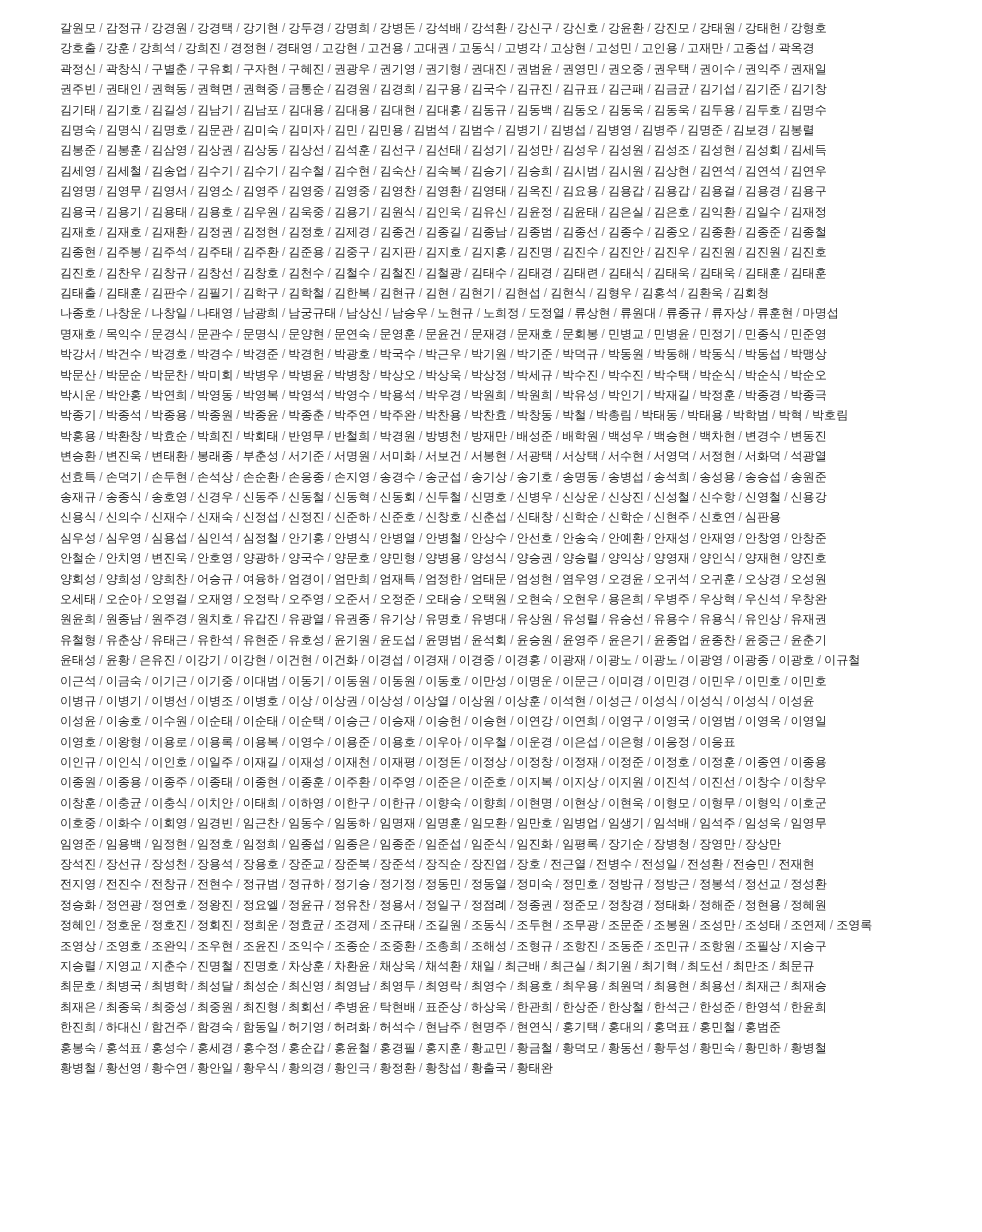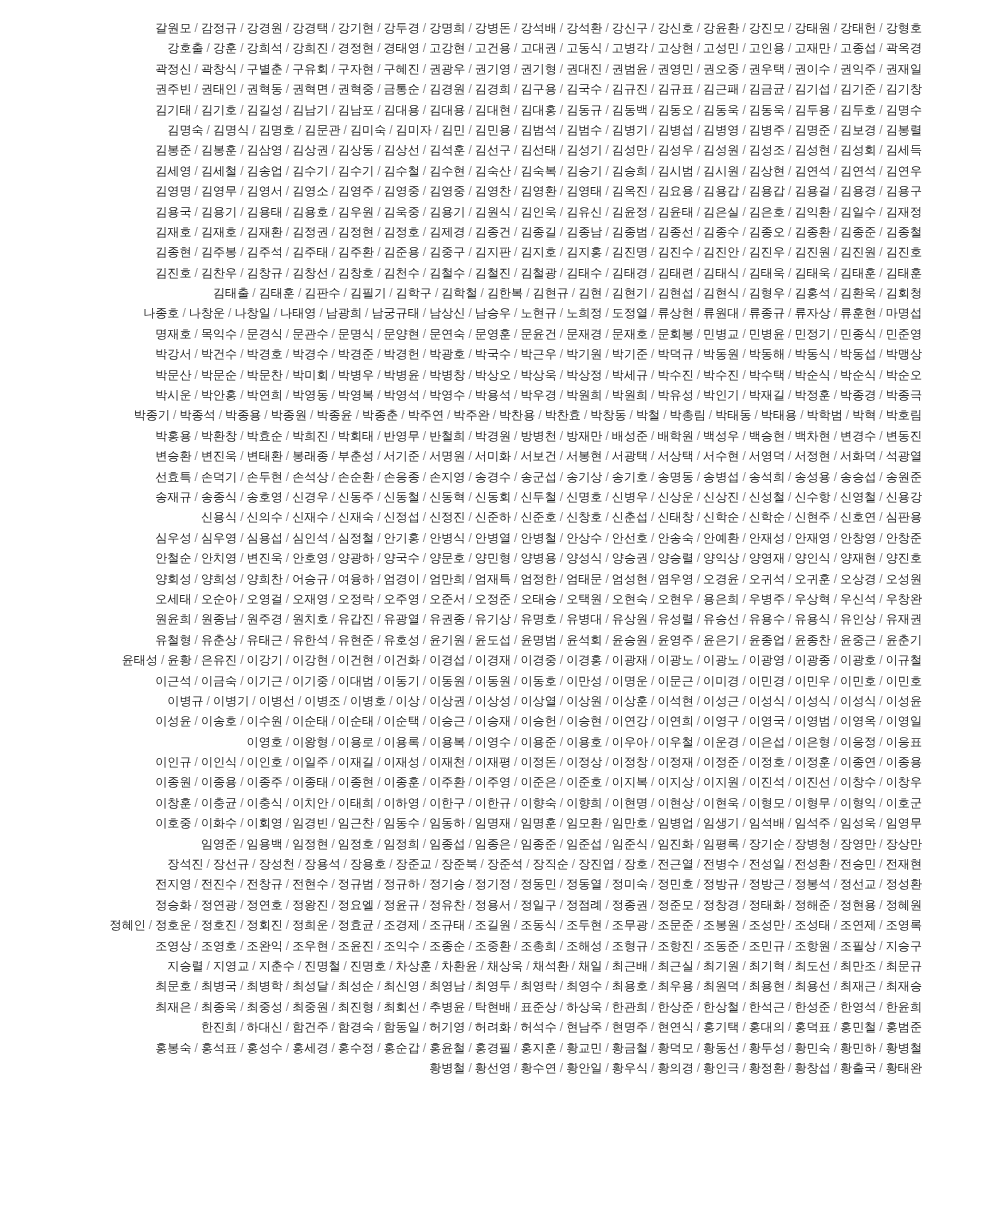--- a/index.html
+++ b/index.html
@@ -23,21 +23,21 @@
     font-weight: bold;
     color: #1a3a6b;
     letter-spacing: 1px;
     margin: 6px 0 18px 2px;
     line-height: 1.2;
   }
   .name-block {
     font-size: 12.1px;
     line-height: 20.4px;
     color: #1f1f1f;
-    text-align: right;
+    text-align: left;
     word-spacing: 0px;
   }
   .name-line {
     white-space: nowrap;
     height: 20.4px;
   }
   .name {
     display: inline-block;
   }
   .sep {

